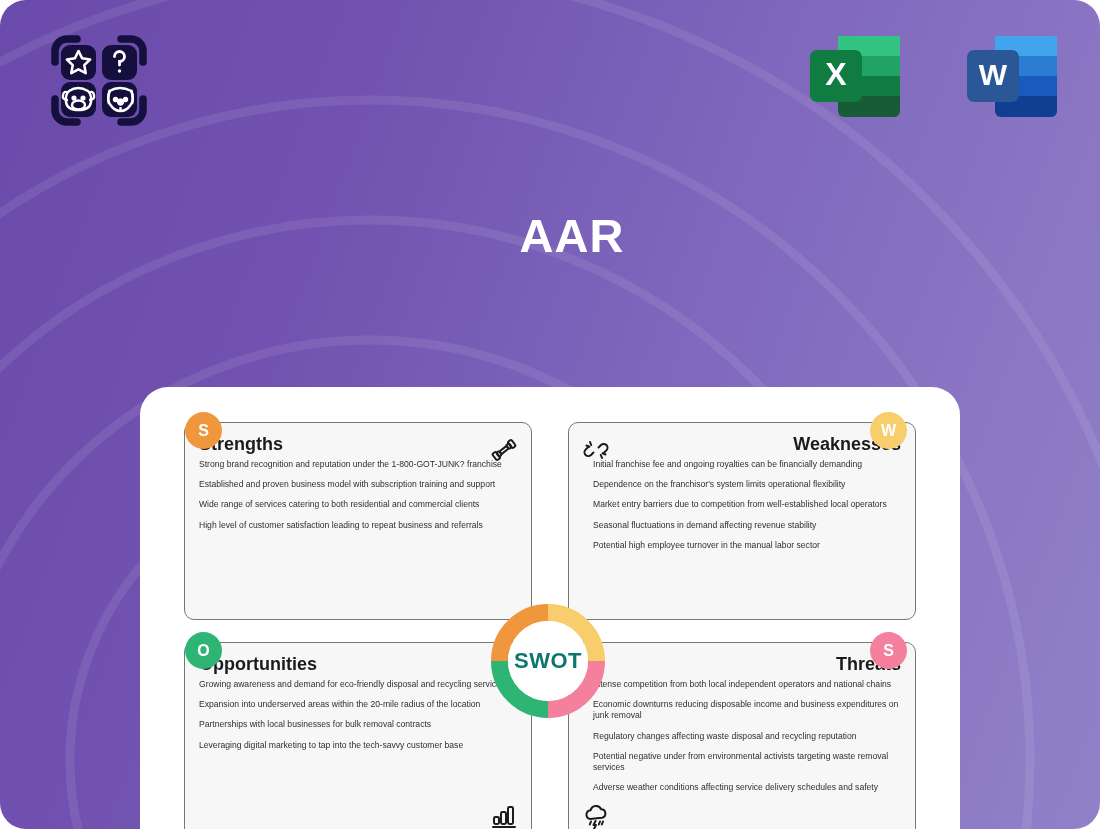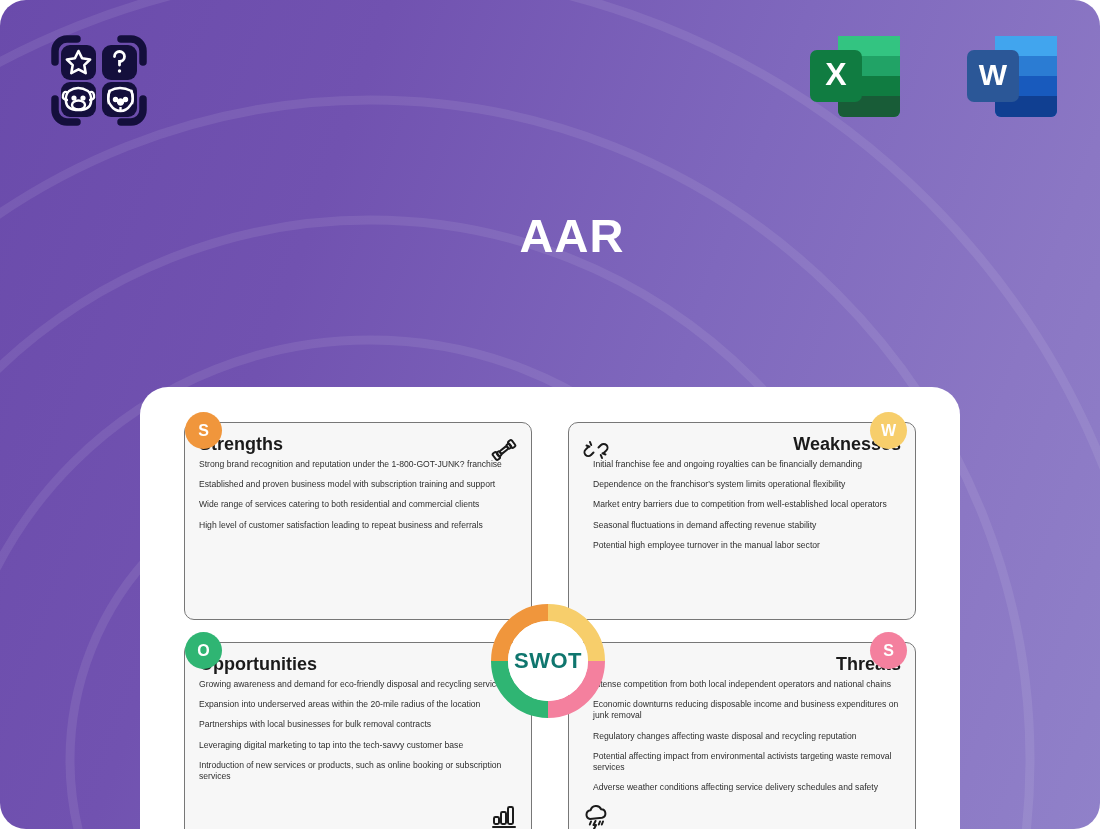--- a/index.html
+++ b/index.html
@@ -259,39 +259,38 @@
         </div>
       </div>
 
       <div class="quad q-o">
         <div class="q-head">Opportunities</div>
         <div class="q-list q-body-left">
           <div class="item">Growing awareness and demand for eco-friendly disposal and recycling services</div>
           <div class="item">Expansion into underserved areas within the 20-mile radius of the location</div>
           <div class="item">Partnerships with local businesses for bulk removal contracts</div>
           <div class="item">Leveraging digital marketing to tap into the tech-savvy customer base</div>
-          <div class="item">Introduction of new services or products, such as online booking or subscription services</div>
         </div>
         <div class="q-icon ic-o">
           <svg viewBox="0 0 30 30" width="30" height="30" fill="none" stroke="#1b1b1b" stroke-width="2" stroke-linecap="round" stroke-linejoin="round">
             <rect x="5" y="16" width="5" height="7" rx="1.4"></rect>
             <rect x="12" y="11" width="5" height="12" rx="1.4"></rect>
             <rect x="19" y="6" width="5" height="17" rx="1.4"></rect>
             <path d="M4 26 H26"></path>
           </svg>
         </div>
       </div>
 
       <div class="quad q-t">
         <div class="q-head right">Threats</div>
         <div class="q-list q-body-right">
           <div class="item">Intense competition from both local independent operators and national chains</div>
           <div class="item">Economic downturns reducing disposable income and business expenditures on junk removal</div>
           <div class="item">Regulatory changes affecting waste disposal and recycling reputation</div>
-          <div class="item">Potential affecting impact from environmental activists targeting waste removal services</div>
+          <div class="item">Potential negative under from environmental activists targeting waste removal services</div>
           <div class="item">Adverse weather conditions affecting service delivery schedules and safety</div>
         </div>
         <div class="q-icon ic-t">
           <svg viewBox="0 0 30 30" width="30" height="30" fill="none" stroke="#1b1b1b" stroke-width="2" stroke-linecap="round" stroke-linejoin="round">
             <path d="M9 18 a4.4 4.4 0 0 1 0.6-8.7 a5.6 5.6 0 0 1 10.6-1 a4.3 4.3 0 0 1 0.8 8.5 z"></path>
             <path d="M14.5 20 L12.5 24 H15 L13 28"></path>
             <path d="M19 20.5 L17.8 23.5"></path>
             <path d="M22 20.5 L20.8 23.5"></path>
             <path d="M10 20.5 L8.8 23.5"></path>
           </svg>

